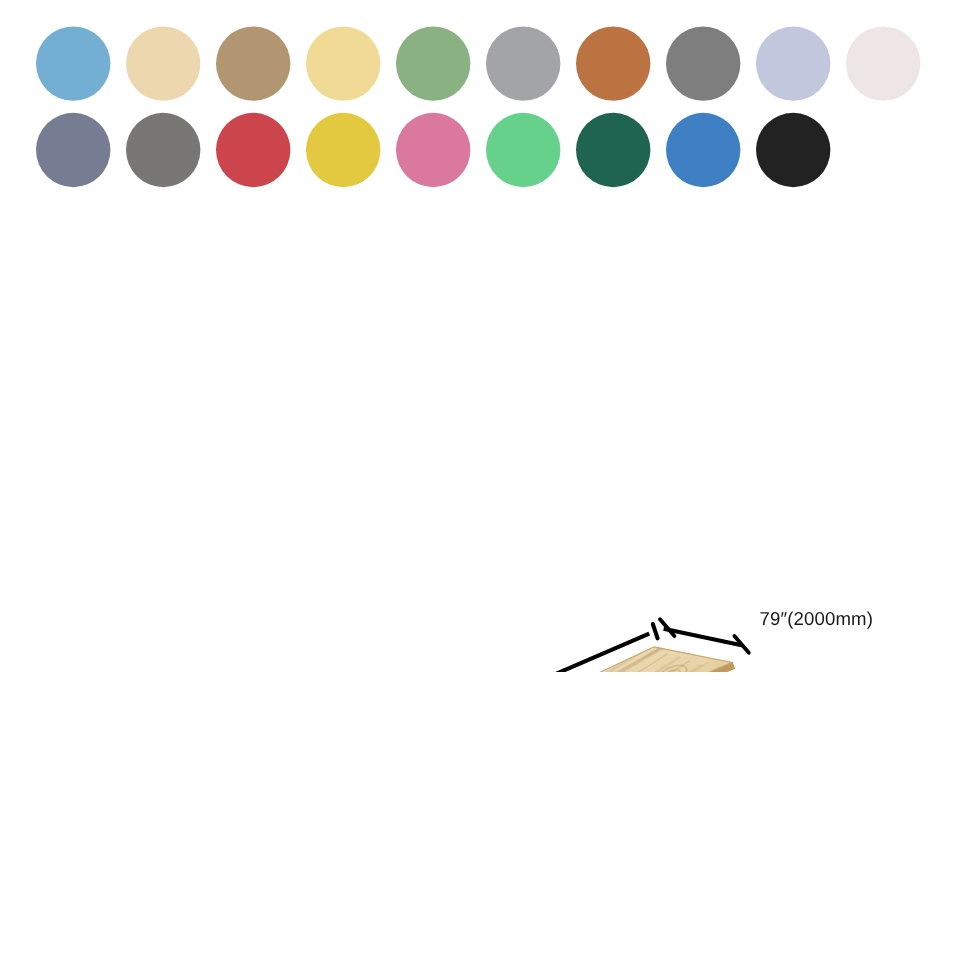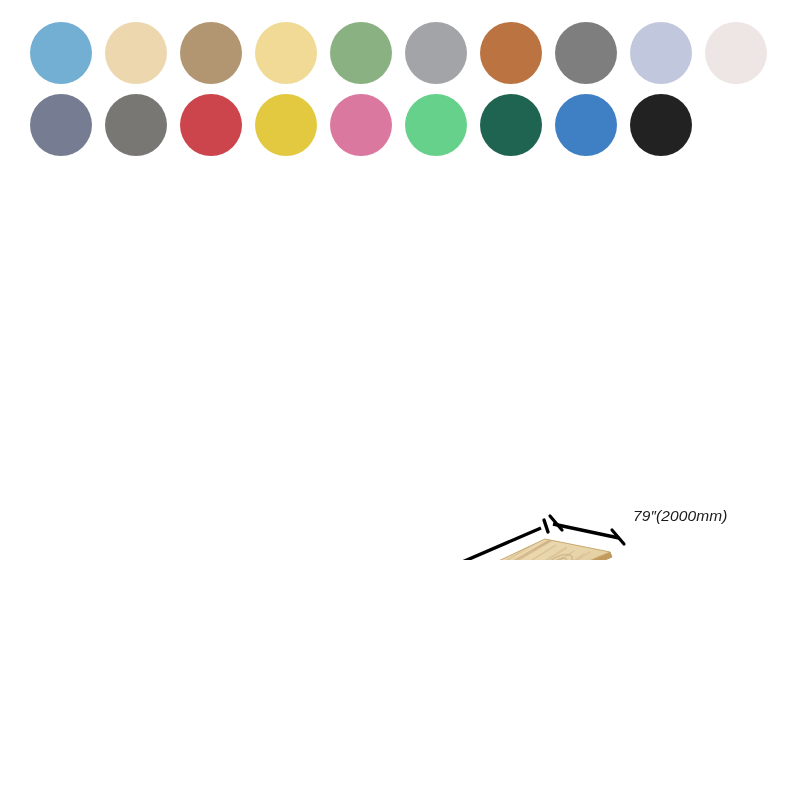--- a/index.html
+++ b/index.html
@@ -40,21 +40,20 @@
     box-sizing: border-box;
   }
 
   
   #plank-diagram {
     position: absolute;
     left: 0px;
     top: 230px;
     width: 800px;
     height: 330px;
-    font-style: italic;
   }
   #plank-diagram svg {
     display: block;
   }
   .dim-text {
     font-family: "Liberation Sans", sans-serif;
     font-size: 15.5px;
     fill: #1a1a1a;
     letter-spacing: 0.1px;
   }

